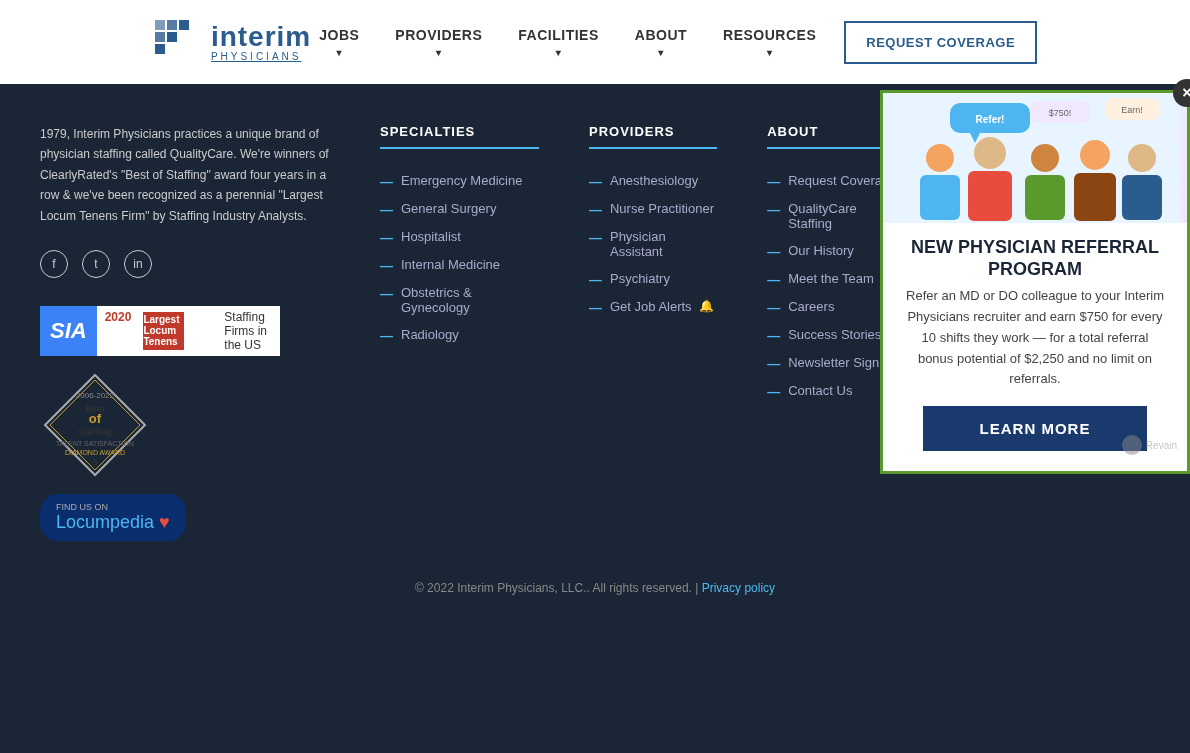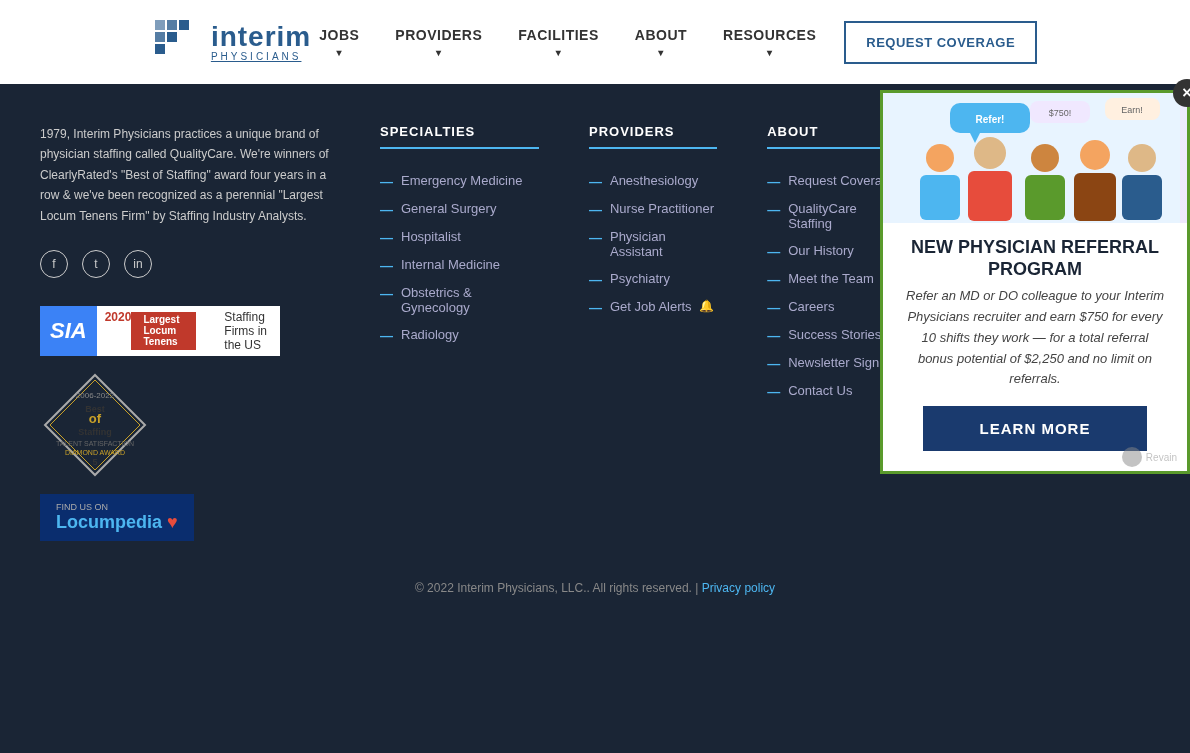--- a/index.html
+++ b/index.html
@@ -261,38 +261,37 @@
       margin: 14px 16px 6px 16px;
       line-height: 1.2;
       text-transform: uppercase;
     }
     .popup-body {
       color: #444;
       font-size: 13px;
       text-align: center;
       margin: 0 20px 16px 20px;
       line-height: 1.6;
-      font-style: italic;
     }
     .popup-btn {
       display: block;
       margin: 0 40px;
       background: #1a3a6e;
       color: #fff;
       text-align: center;
       padding: 14px;
       font-size: 15px;
       font-weight: 700;
       cursor: pointer;
       text-transform: uppercase;
       letter-spacing: 1px;
     }
     .revain-badge {
       position: absolute;
-      bottom: 4px;
+      bottom: 16px;
       right: 10px;
       display: flex;
       align-items: center;
       gap: 4px;
       opacity: 0.5;
     }
     .revain-icon {
       width: 20px;
       height: 20px;
       background: #888;
@@ -340,23 +339,24 @@
     }
 
     
     .locumpedia-wrap {
       background: #0a2d6e;
       display: inline-flex;
       align-items: center;
       padding: 8px 16px;
       gap: 6px;
       cursor: pointer;
+      border-radius: 18px;
     }
     .find-on { color: #aaa; font-size: 9px; text-transform: uppercase; }
-    .locum-brand { color: #4db6f0; font-size: 18px; font-weight: 700; text-align: right; }
+    .locum-brand { color: #4db6f0; font-size: 18px; font-weight: 400; text-align: right; }
     .locum-heart { color: #e74c3c; }
   </style>
 </head>
 <body>
 
 <div class="header">
   <div class="logo-area">
 
     <svg class="logo-icon" viewBox="0 0 48 48" xmlns="http://www.w3.org/2000/svg">
       <rect x="2" y="2" width="10" height="10" fill="#2a5c8d" opacity="0.6"></rect>
@@ -408,21 +408,21 @@
       <div class="social-icon">f</div>
       <div class="social-icon">t</div>
       <div class="social-icon">in</div>
     </div>
 
     
     <div class="sia-badge-wrap">
       <div class="sia-left">SIA</div>
       <div class="sia-right">
         <div class="year">2020</div>
-        <div style="background:#c0392b; color:#fff; font-size:10px; font-weight:700; padding:2px 12px; margin:2px 0;">Largest Locum Tenens</div>
+        <div style="background:#c0392b; color:#fff; font-size:10px; font-weight:700; padding:2px 0; margin:2px 12px;">Largest Locum Tenens</div>
         <div style="color:#333; font-size:12px;padding-left:28px;">Staffing Firms in the US</div>
       </div>
     </div>
 
     
     <div class="best-badge">
       <svg viewBox="0 0 110 110" xmlns="http://www.w3.org/2000/svg">
 
         <polygon points="55,5 105,55 55,105 5,55" fill="none" stroke="#aaa" stroke-width="2"></polygon>
         <polygon points="55,10 100,55 55,100 10,55" fill="none" stroke="#c8a028" stroke-width="1"></polygon>

